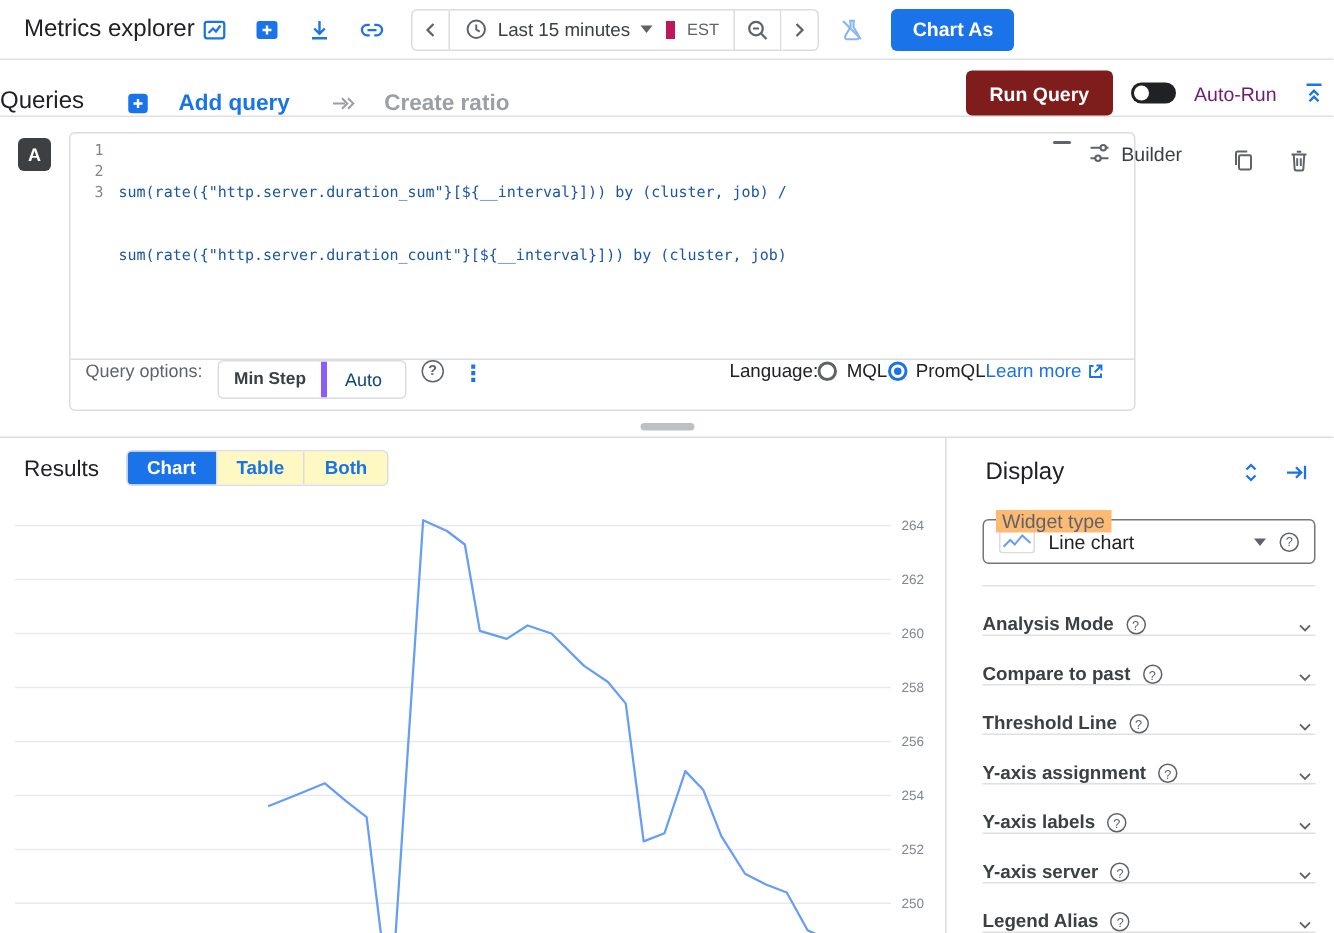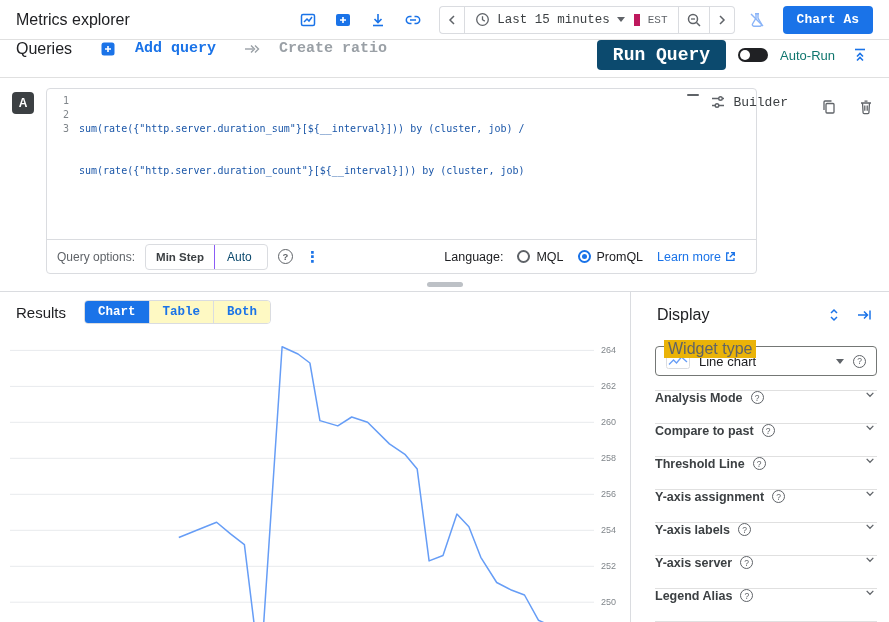--- a/index.html
+++ b/index.html
@@ -1,61 +1,61 @@
 <!DOCTYPE html>
 <html><head>
 <meta charset="utf-8">
 <style>
   *{box-sizing:border-box;margin:0;padding:0}
   html,body{width:889px;height:622px;overflow:hidden}
   body{font-family:"Liberation Sans","DejaVu Sans",sans-serif;font-size:13px;color:#202124;background:#fff}
-  button{font-family:Liberation Mono, monospace;cursor:pointer;background:none;border:none;color:inherit}
+  button{font-family:Liberation Sans, sans-serif;cursor:pointer;background:none;border:none;color:inherit}
 
   
-  .header{height:40px;display:flex;align-items:center;justify-content:space-between;padding:0 16px;border-bottom:1px solid #e0e0e0}
+  .header{height:40px;display:flex;align-items:center;justify-content:flex-start;padding:0 16px;border-bottom:1px solid #e0e0e0}
   .header-title{font-size:16px}
   .header-right{display:flex;align-items:center;gap:9px}
   .icon-btn{width:26px;height:26px;display:flex;align-items:center;justify-content:center;flex:none}
   .time-group{display:flex;align-items:center;margin-left:4px}
   .tg-btn{border:1px solid #dadce0;background:#fff;height:28px;display:flex;align-items:center;justify-content:center;padding:0 7px}
   .tg-left{border-radius:4px 0 0 4px;border-right:none}
   .tg-mid{border-radius:0;gap:7px;padding:0 10px}
   .tg-sq{border-left:none}
   .tg-right{border-radius:0 4px 4px 0;border-left:none}
   .time-label{font-size:12.5px;color:#3c4043}
   .caret{width:0;height:0;border-left:4px solid transparent;border-right:4px solid transparent;border-top:5px solid #5f6368;display:inline-block}
   .tz{font-size:11px;color:#5f6368;border-left:6px solid #be185d;padding-left:8px;margin-left:2px}
   .save-btn{background:#1a73e8;color:#fff;border-radius:4px;height:28px;padding:0 14px;font-size:13px;font-weight:bold;margin-left:4px}
 
   
-  .queries-bar{height:38px;display:flex;align-items:flex-start;padding:0 16px;gap:28px;border-bottom:1px solid #e0e0e0}
+  .queries-bar{height:38px;display:flex;align-items:flex-end;padding:0 0;gap:28px;border-bottom:1px solid #e0e0e0}
   .queries-title{font-size:16px}
   .link-btn{display:flex;align-items:center;gap:19px;color:#1a73e8;font-size:15px;font-weight:bold}
   .link-btn.disabled{color:#9aa0a6}
   .qb-right{margin-left:auto;display:flex;align-items:center;gap:12px}
-  .run-btn{background:#0c4a6e;color:#fff;height:30px;padding:0 16px;border-radius:4px;font-weight:bold;font-size:18px}
+  .run-btn{background:#7f1d1d;color:#fff;height:30px;padding:0 16px;border-radius:4px;font-weight:bold;font-size:13px}
   .toggle{width:30px;height:14px;background:#202124;border-radius:7px;position:relative;flex:none}
   .knob{width:10px;height:10px;background:#fff;border-radius:50%;position:absolute;top:2px;left:2px}
-  .auto-run-label{font-size:13px;color:#0f766e}
+  .auto-run-label{font-size:13px;color:#701a75}
 
   
   .query-region{position:relative;padding:10px 132px 3px 46px;background:#fff}
   .query-letter{position:absolute;left:12px;top:14px;width:22px;height:22px;background:#3c4043;color:#fff;border-radius:4px;font-size:12px;font-weight:bold;display:flex;align-items:center;justify-content:center}
   .query-card{border:1px solid #dadce0;border-radius:4px;background:#fff;overflow:hidden}
   .code-area{display:flex;padding:5px 0;min-height:52px}
   .gutter{width:32px;text-align:right;padding-right:10px;color:#80868b;font-family:"DejaVu Sans Mono",monospace;font-size:10px;line-height:14px}
   .code-lines{flex:1;font-family:"DejaVu Sans Mono",monospace;font-size:10px;line-height:14px;color:#1a56a8;white-space:pre;overflow:hidden}
-  .options-row{display:flex;align-items:center;gap:10px;border-top:1px solid #dadce0;height:34px;padding:0 10px}
+  .options-row{display:flex;align-items:flex-start;gap:10px;border-top:1px solid #dadce0;height:34px;padding:0 10px}
   .opt-label{font-size:12px;color:#5f6368}
   .minstep{display:flex;border:1px solid #dadce0;border-radius:4px;overflow:hidden;height:26px;align-items:stretch}
-  .ms-label{padding:0 10px;display:flex;align-items:center;font-size:11.5px;font-weight:bold;color:#3c4043;border-right:1px solid #8b5cf6}
+  .ms-label{padding:0 10px;display:flex;align-items:center;font-size:11.5px;font-weight:bold;color:#3c4043;border-right:4px solid #8b5cf6}
   .ms-value{padding:0 12px;display:flex;align-items:center;font-size:12px;color:#0c4a6e;min-width:52px}
   .help{width:15px;height:15px;border:1px solid #5f6368;border-radius:50%;color:#5f6368;font-size:9.5px;display:inline-flex;align-items:center;justify-content:center;flex:none;font-weight:bold}
   .dots{color:#1a73e8;font-size:15px;font-weight:bold;padding:0 2px}
-  .lang-group{margin-left:auto;display:flex;align-items:center;gap:14px;padding-right:10px}
+  .lang-group{margin-left:auto;display:flex;align-items:center;padding-right:10px}
   .lang-label{font-size:12.5px}
   .radio{display:flex;align-items:center;gap:6px;font-size:12.5px;cursor:pointer}
   .rb{width:13px;height:13px;border:2px solid #5f6368;border-radius:50%;flex:none}
   .rb.checked{border-color:#1a73e8;position:relative}
   .rb.checked::after{content:"";position:absolute;inset:2px;background:#1a73e8;border-radius:50%}
   .learn{color:#1a73e8;font-size:12.5px;display:flex;gap:4px;align-items:center;text-decoration:none;cursor:pointer}
   .side-controls{position:absolute;top:16px;right:10px;display:flex;align-items:flex-start;gap:11px}
   .dash{width:12px;height:2px;background:#5f6368;border-radius:1px}
   .builder-btn{display:flex;align-items:center;gap:7px;font-size:13px;color:#3c4043}
   .drag-strip{height:14px;display:flex;align-items:center;justify-content:center;background:#fff}
@@ -72,24 +72,24 @@
   .tab.active{background:#1a73e8;color:#fff}
   #chart-svg{display:block;margin:0 0 0 6px}
   .tick{font-family:"Liberation Sans",sans-serif;font-size:9px;fill:#80868b}
 
   .display-panel{flex:1;border-left:1px solid #dadce0;display:flex;flex-direction:column;overflow:hidden;background:#fff}
   .dp-header{display:flex;align-items:center;justify-content:space-between;padding:10px 12px 10px 26px}
   .dp-title{font-size:16px}
   .dp-icons{display:flex;align-items:center;gap:4px}
   .widget-row{display:flex;align-items:center;padding:8px 12px 14px 24px}
   .widget-select{position:relative;flex:1;height:30px;border:1px solid #747775;border-radius:4px;display:flex;align-items:center;gap:9px;padding:0 10px;cursor:pointer}
-  .notch{position:absolute;top:-7px;left:8px;background:#eab308;padding:0 4px;font-size:16px;color:#5f6368}
+  .notch{position:absolute;top:-7px;left:8px;background:#fdba74;padding:0 4px;font-size:13px;color:#5f6368}
   .widget-value{font-size:13px;flex:1}
   .dp-sections{border-top:1px solid #e0e0e0;margin:0 12px 0 24px}
-  .dp-row{display:flex;align-items:flex-start;gap:8px;height:33px;border-bottom:1px solid #e0e0e0;cursor:pointer}
+  .dp-row{display:flex;align-items:flex-end;gap:8px;height:33px;border-bottom:1px solid #e0e0e0;cursor:pointer}
   .dp-label{font-size:12.5px;font-weight:bold;color:#3c4043}
   .help.sm{width:13px;height:13px;font-size:8.5px;font-weight:normal}
   .dp-chev{margin-left:auto;padding-right:2px}
 </style>
 </head>
 <body>
 
 <div class="header">
   <div class="header-title">Metrics explorer</div>
   <div class="header-right">

